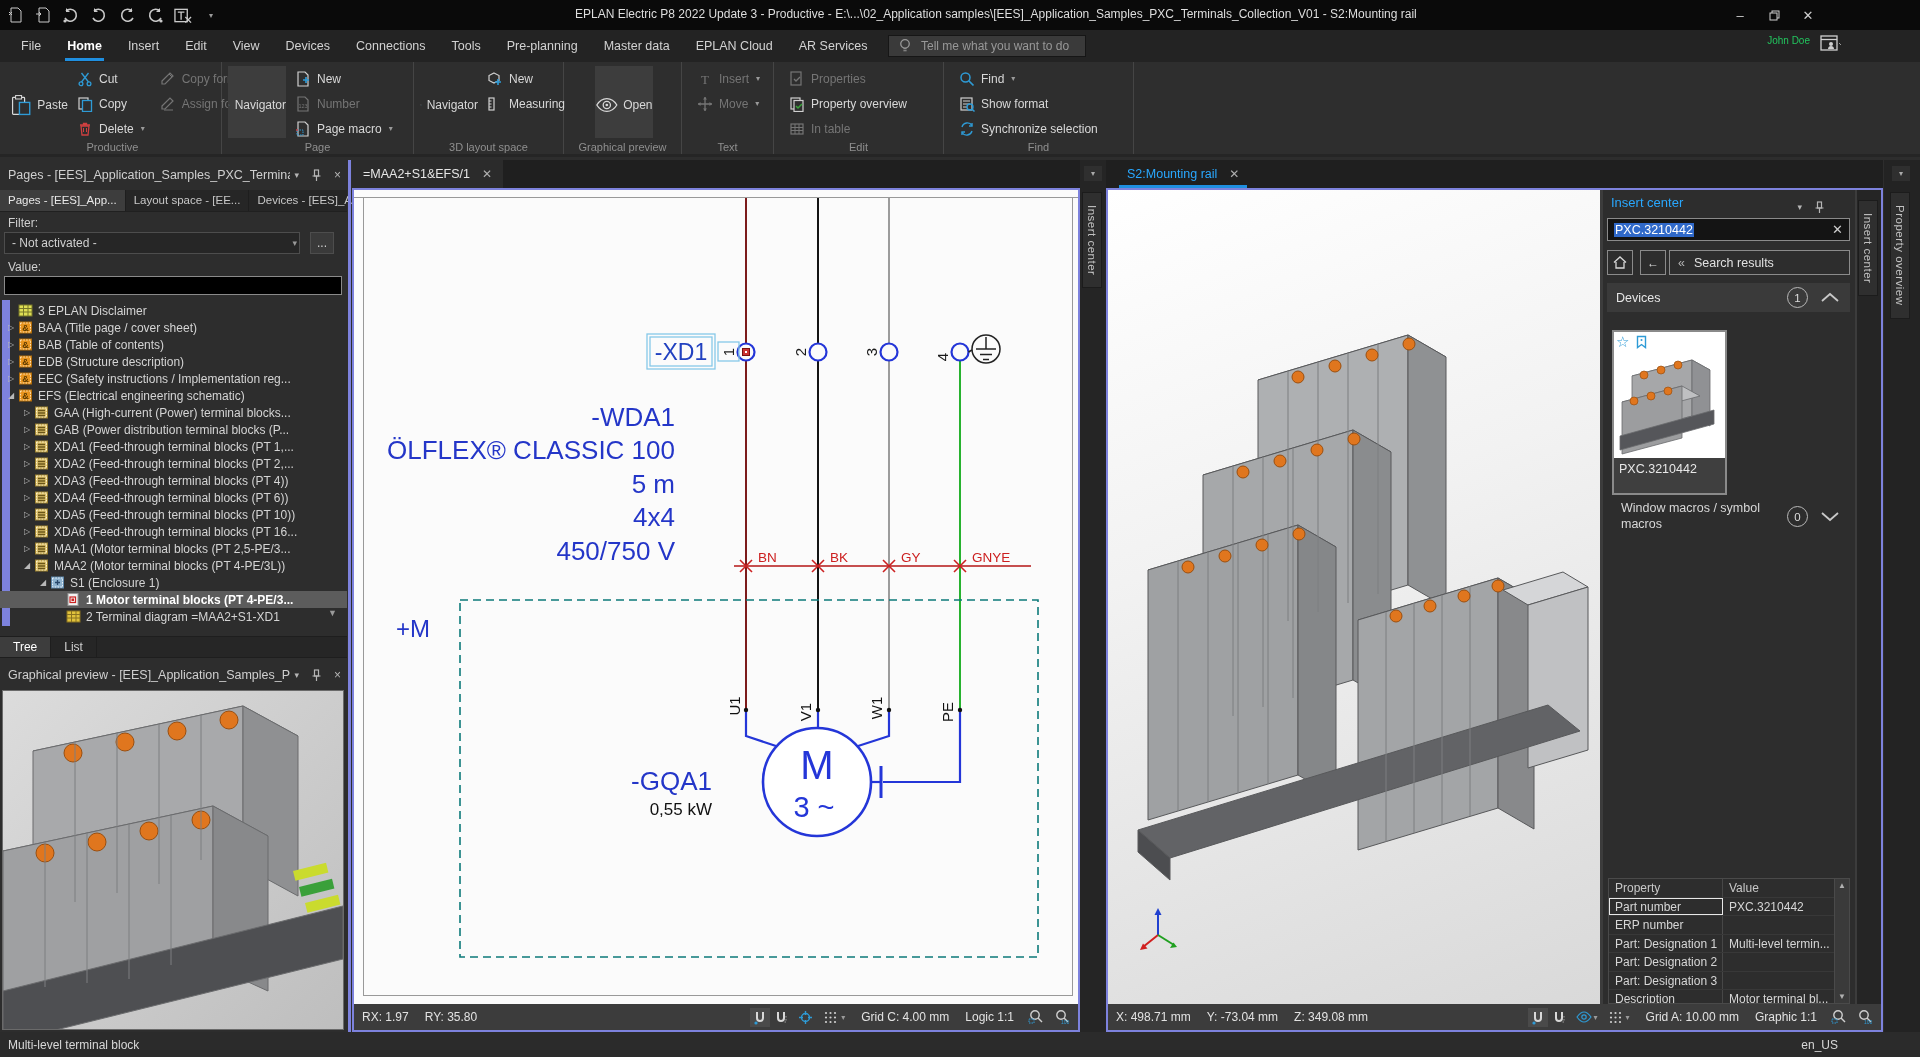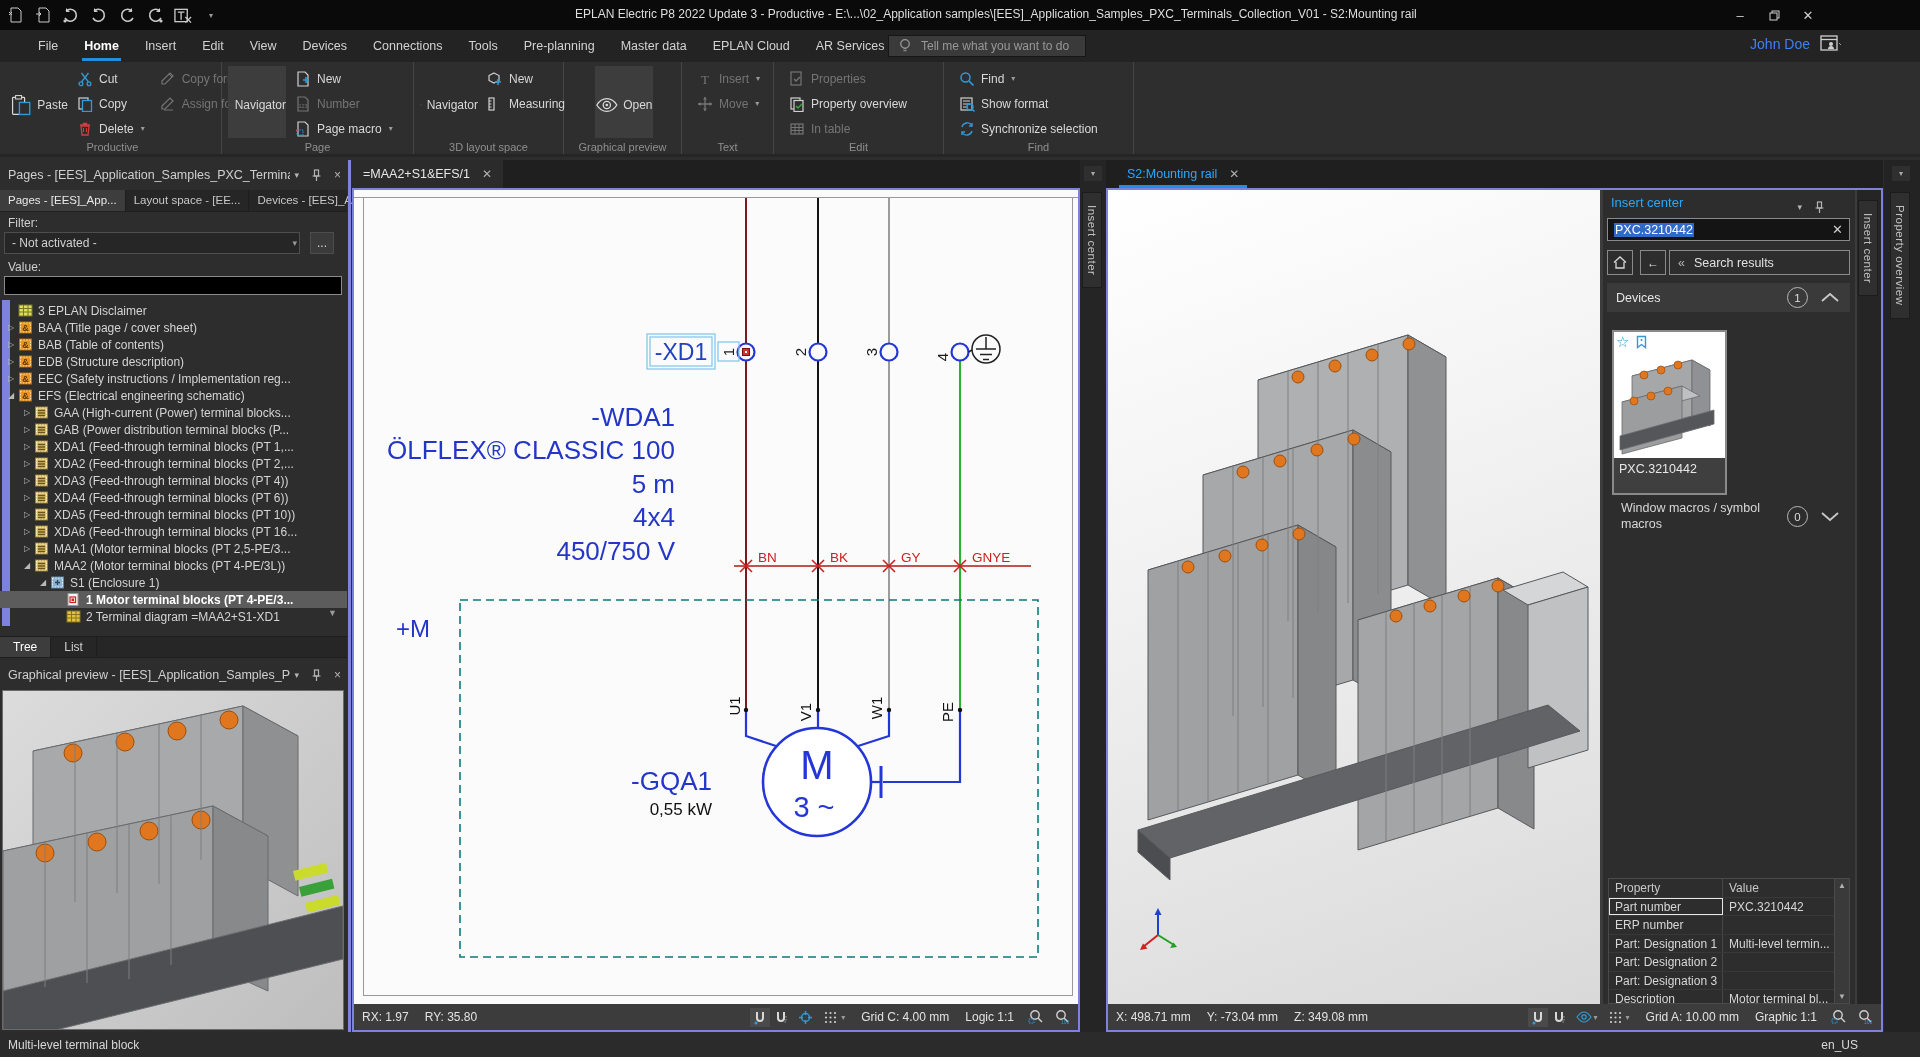--- a/index.html
+++ b/index.html
@@ -7,26 +7,26 @@
 #app{position:relative;width:1920px;height:1057px;background:#2d2d2d;overflow:hidden;color:#d6d6d6;font-size:12px}
 .abs{position:absolute}
 
 #titlebar{left:0;top:0;width:1920px;height:30px;background:#0a0a0a;color:#e3e3e3}
 #qat{left:6px;top:4px;display:flex;gap:10px;align-items:center;height:22px;color:#c9c9c9}
 #qat .q{width:18px;height:18px;display:flex;align-items:center;justify-content:center}
 #title-text{top:7px;font-size:12px;color:#dedede;white-space:nowrap}
 #winctl{right:95px;top:0;display:flex;height:30px}
 #winctl .wc{width:34px;display:flex;align-items:center;justify-content:center;color:#cfcfcf;font-size:13px}
 
-#menubar{left:0;top:30px;width:1920px;height:32px;background:#232323;display:flex;align-items:stretch;padding-left:25px}
+#menubar{left:0;top:30px;width:1920px;height:32px;background:#232323;display:flex;align-items:stretch;padding-left:8px}
 .menu-tab{padding:0 13px;line-height:32px;color:#d2d2d2;font-size:12.5px;position:relative;white-space:nowrap}
 .menu-tab.active{color:#fff;font-weight:bold}
 .menu-tab.active::after{content:'';position:absolute;left:11px;right:11px;bottom:1px;height:3px;background:#1f8fe0}
 #tellme{left:888px;top:35px;width:198px;height:22px;background:#3a3a3a;border:1px solid #161616;color:#989898;display:flex;align-items:center;padding:0 8px;gap:8px;font-size:12px;white-space:nowrap}
-#userarea{right:78px;top:35px;display:flex;align-items:center;gap:10px;color:#3b82f6;font-size:14px}
+#userarea{right:78px;top:35px;display:flex;align-items:flex-start;gap:10px;color:#22c55e;font-size:10px}
 
 #ribbon{left:0;top:62px;width:1920px;height:95px;background:#2e2e2e;display:flex;align-items:stretch;padding-left:4px;border-bottom:3px solid #252525}
 .rgroup{position:relative;display:flex;align-items:flex-start;padding:4px 4px 15px 6px;border-right:1px solid #454545;height:92px}
 .glabel{position:absolute;bottom:1px;left:0;right:0;text-align:center;font-size:11px;color:#8f8f8f}
 .bigbtn{width:58px;height:72px;display:flex;flex-direction:row;align-items:center;gap:5px;padding-top:5px;font-size:12px;color:#d8d8d8;text-align:center}
 .bigbtn.hl{background:#3d3d3d}
 .scol{display:flex;flex-direction:column;margin-left:3px}
 .sbtn{height:25px;display:flex;align-items:center;gap:6px;padding:0 6px;font-size:12px;color:#d8d8d8;white-space:nowrap}
 .sbtn.dis{color:#757575}
 .caret{font-size:8px;color:#9a9a9a;margin-left:1px}
@@ -1121,16 +1121,16 @@
   </div>
 
   <div class="abs" id="strip2">
     <div class="ovf" style="position:absolute;left:8px;top:6px">▾</div>
     <div class="vtab" style="position:absolute;left:6px;top:32px">Property overview</div>
   </div>
 
   <div class="abs" id="appstatus">
     <span style="margin-left:8px">Multi-level terminal block</span>
     <span style="flex:1"></span>
-    <span style="margin-right:62px">en_US</span>
+    <span style="margin-right:82px">en_US</span>
   </div>
 
 </div>
 
 </body></html>

